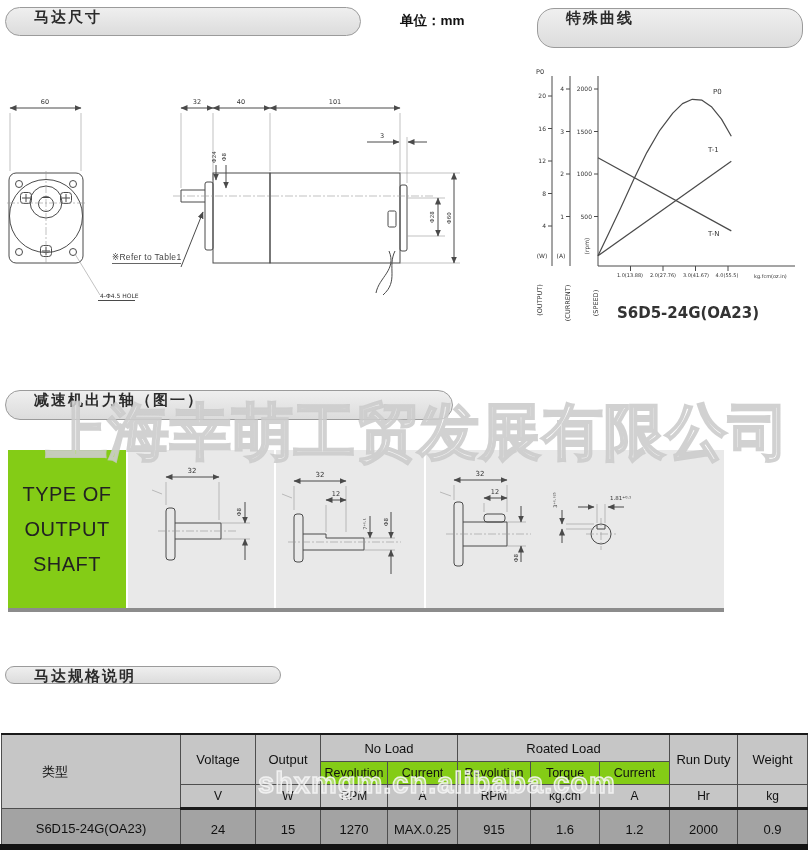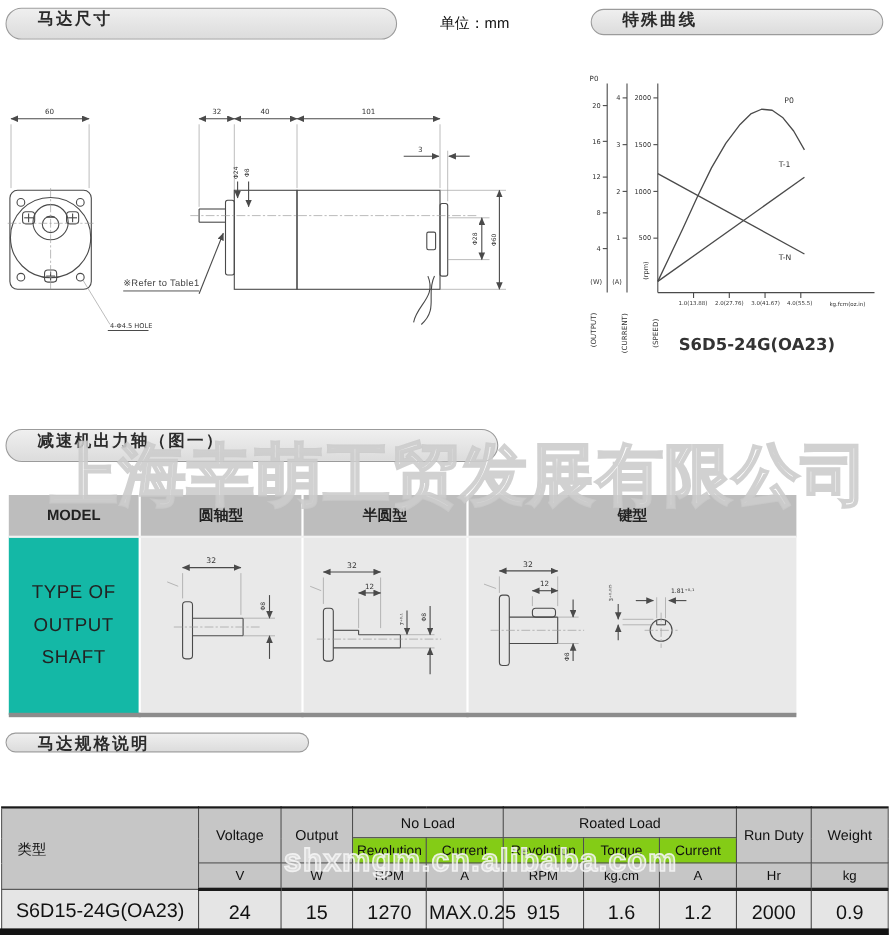--- a/index.html
+++ b/index.html
@@ -8,21 +8,21 @@
     background:#fff;color:#222;
     font-family:"Liberation Sans","DejaVu Sans",sans-serif;
   }
   .pill{
     position:absolute;box-sizing:border-box;
     background:linear-gradient(#efefef,#dcdcdc);
     border:1.5px solid #9b9b9b;border-radius:17px;
     display:flex;padding-left:28px;
     font-weight:bold;font-size:15px;color:#2b2b2b;letter-spacing:2px;
   }
-  .unit-label{position:absolute;left:400px;top:12px;font-weight:normal;font-size:13.5px;color:#111;}
+  .unit-label{position:absolute;left:400px;top:12px;font-weight:bold;font-size:13.5px;color:#111;}
   .note-label{
     position:absolute;left:112px;top:252px;font-size:8.5px;color:#444;
     border-bottom:1px solid #666;padding-bottom:1px;letter-spacing:.3px;
   }
   .wm{
     position:absolute;z-index:40;white-space:nowrap;font-weight:bold;pointer-events:none;
     color:rgba(255,255,255,.38);
     text-align:center;
     -webkit-text-stroke:2px rgba(201,201,201,.85);
   }
@@ -32,32 +32,32 @@
   .shaft-table{position:absolute;left:8px;top:450px;width:716px;border-collapse:collapse;table-layout:fixed;border-bottom:4px solid #8c8c8c;}
   .shaft-table th{
     background:#bdbdbd;height:35px;border-right:2px solid #fff;border-bottom:2px solid #f2f2f2;
     font-weight:bold;font-size:13.5px;color:#222;
   }
   .shaft-table th:last-child{border-right:none;}
   .shaft-table td{
     background:#e9e9e9;height:157px;border-right:2px solid #fff;vertical-align:middle;text-align:center;padding:0;
   }
   .shaft-table td:last-child{border-right:none;}
-  .shaft-table td.model-cell{background:#14b8a6;font-size:17px;color:#222;line-height:1.75;letter-spacing:.5px;}
+  .shaft-table td.model-cell{background:#84cc16;font-size:20px;color:#222;line-height:1.75;letter-spacing:.5px;}
   
   .spec-table{
     position:absolute;left:1px;top:733px;width:806px;border-collapse:collapse;table-layout:fixed;
     border-top:2.5px solid #1a1a1a;border-bottom:2.5px solid #1a1a1a;
   }
   .spec-table td{border:1px solid #4e4e4e;text-align:center;color:#111;padding:0 2px;}
   .spec-table tr.r1 td{background:#c6c6c6;font-size:13px;height:26px;}
   .spec-table tr.r2 td{background:#84cc16;font-size:12.5px;height:22px;}
   .spec-table tr.r3 td{background:#c6c6c6;font-size:12px;height:22px;border-bottom:3px solid #1a1a1a;}
-  .spec-table tr.r4 td{background:#e5e5e5;font-size:18px;height:38px;}
-  .spec-table td.type-cell{text-align:left;padding-left:14px;font-size:14px;}
+  .spec-table tr.r4 td{background:#a3a3a3;font-size:13px;height:38px;}
+  .spec-table td.type-cell{text-align:left;padding-left:40px;font-size:14px;}
   .bottom-bar{position:absolute;left:0;top:844px;width:808px;height:6px;background:#131313;}
   svg{position:absolute;overflow:visible;}
   svg text{fill:#333;font-family:"DejaVu Sans","Liberation Sans",sans-serif;}
   .dln{stroke:#4a4a4a;stroke-width:1;fill:none;}
   .thin{stroke:#999;stroke-width:.6;fill:none;}
   .cl{stroke:#999;stroke-width:.6;fill:none;stroke-dasharray:8 2 2 2;}
 </style>
 </head>
 <body>
 
@@ -66,21 +66,21 @@
     <marker id="arr" markerWidth="8" markerHeight="8" refX="6.5" refY="3" orient="auto-start-reverse" markerUnits="userSpaceOnUse">
       <path d="M0,0 L7,3 L0,6 Z" fill="#4a4a4a"></path>
     </marker>
   </defs>
 </svg>
 
 <div class="pill" style="left:5px;top:7px;width:356px;height:29px;">
   <span>马达尺寸</span>
 </div>
 <div class="unit-label">单位：mm</div>
-<div class="pill" style="left:537px;top:8px;width:266px;height:24px;font-family:Liberation Mono, monospace;">
+<div class="pill" style="left:537px;top:8px;width:266px;height:40px;font-family:Liberation Mono, monospace;">
   <span>特殊曲线</span>
 </div>
 
 <svg style="left:5px;top:85px;" width="130" height="225" viewBox="0 0 130 225">
   <line class="dln" x1="5" y1="23" x2="76" y2="23" marker-start="url(#arr)" marker-end="url(#arr)"></line>
   <line class="thin" x1="5" y1="28" x2="5" y2="86"></line>
   <line class="thin" x1="76" y1="28" x2="76" y2="86"></line>
   <text x="40" y="19" font-size="6.5" text-anchor="middle">60</text>
   <rect class="dln" x="4" y="88" width="74" height="90" rx="7"></rect>
   <circle class="dln" cx="14" cy="99" r="3.5"></circle>
@@ -217,26 +217,20 @@
 <div class="wm wm-company">上海幸萌工贸发展有限公司</div>
 
 <table class="shaft-table">
   <colgroup>
       <col style="width:119px">
       <col style="width:148px">
       <col style="width:150px">
       <col style="width:299px">
     </colgroup>
   <tbody>
-      <tr>
-    <th>MODEL</th>
-    <th>圆轴型</th>
-    <th>半圆型</th>
-    <th>键型</th>
-  </tr>
   <tr>
     <td class="model-cell">
       <div>TYPE OF</div>
       <div>OUTPUT</div>
       <div>SHAFT</div>
     </td>
     <td>
       <svg style="position:static" width="148" height="154" viewBox="0 0 148 154">
         <line class="dln" x1="38" y1="27" x2="91" y2="27" marker-start="url(#arr)" marker-end="url(#arr)"></line>
         <line class="thin" x1="38" y1="32" x2="38" y2="55"></line>

